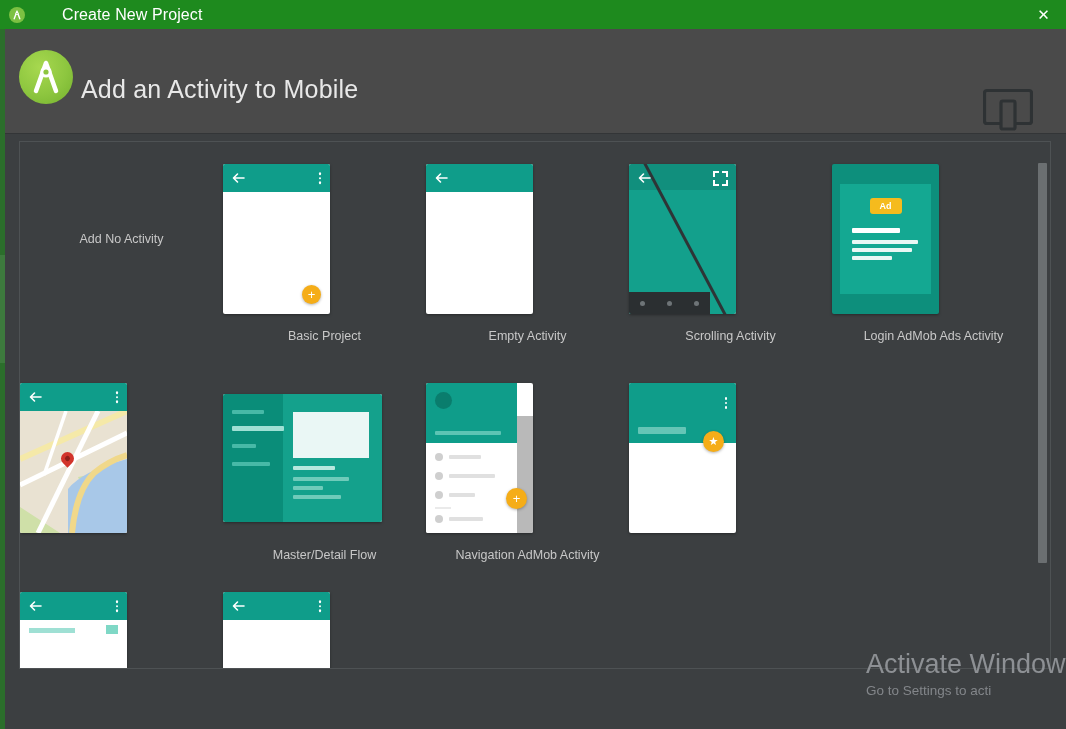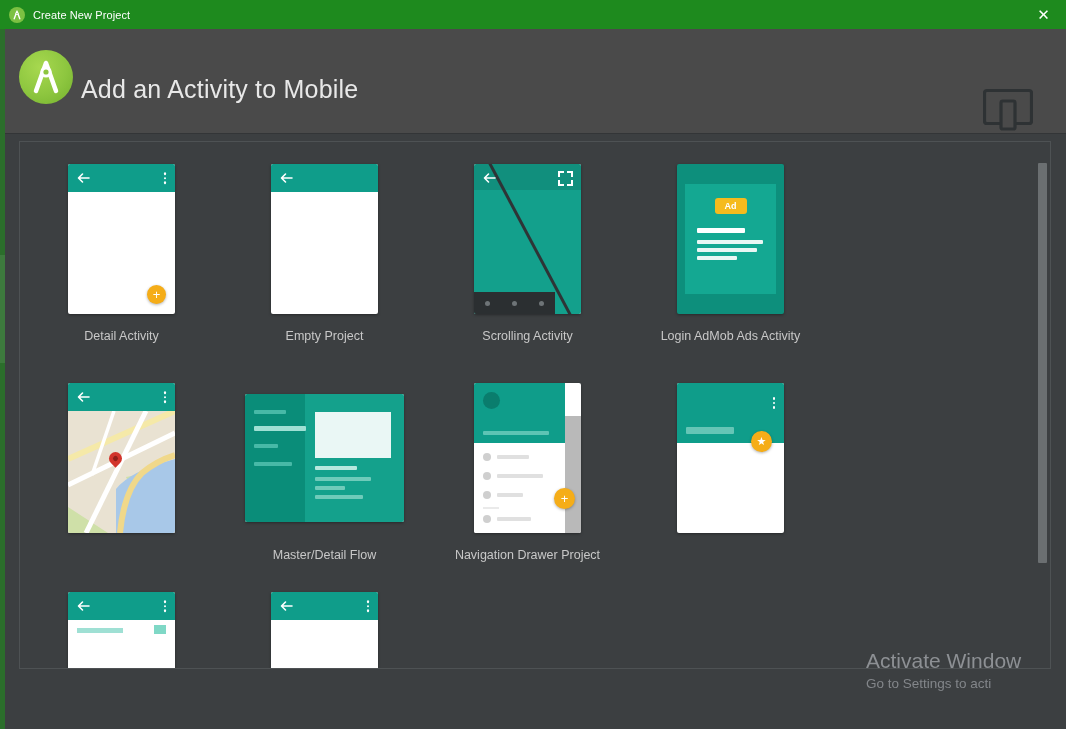--- a/index.html
+++ b/index.html
@@ -20,21 +20,21 @@
     position: relative; flex: none;
   }
   #titlebar .logo .disc {
     position: absolute; inset: 0; border-radius: 50%;
     background: #7cc142;
   }
   #titlebar .logo .robo {
     position: absolute; left: 3px; top: 3px; width: 10px; height: 10px;
   }
   #titlebar .tbtitle {
-    color: #ffffff; font-size: 11px; letter-spacing: .1px;
+    color: #ffffff; font-size: 16px; letter-spacing: .1px; margin-left: 29px;
   }
   #close-btn {
     position: absolute; right: 0; top: 0; width: 45px; height: 29px;
     display: flex; align-items: center; justify-content: center;
     color: #ffffff; font-size: 15px; line-height: 1;
   }
   
   #left-sliver {
     position: absolute; left: 0; top: 255px; width: 5px; height: 108px;
     background: #3d7a3d;
@@ -81,21 +81,21 @@
     position: relative;
     display: flex; flex-direction: column;
     align-items: center; justify-content: flex-start;
   }
   .cell.selected .sel-box {
     position: absolute; left: 1px; top: 1px; right: 1px; bottom: 1px;
     border: 1px solid #4a6fa5;
   }
   .thumb-wrap {
     height: 170px; width: 100%;
-    display: flex; align-items: center; justify-content: center;
+    display: flex; align-items: center; justify-content: flex-start;
     position: relative;
   }
   .label {
     width: 100%; text-align: center;
     color: #c8c8c8; font-size: 12.5px;
     padding: 5px 0 6px 0; position: relative; z-index: 2;
   }
   .cell.selected .label {
     background: #4c79b8; color: #f0f2f5;
   }
@@ -203,21 +203,21 @@
   }
   #scrollbar-thumb {
     position: absolute; left: 3px; top: 20px; width: 9px; height: 400px;
     background: #6b6f71; border-radius: 1px;
   }
   
   #watermark {
     position: absolute; right: 0; top: 620px; width: 200px;
     text-align: left; pointer-events: none;
   }
-  #wm1 { color: #8d9094; font-size: 21px; white-space: nowrap; }
+  #wm1 { color: #8d9094; font-size: 27px; white-space: nowrap; }
   #wm2 { color: #83868a; font-size: 13.5px; white-space: nowrap; margin-top: 3px; }
   
   #footer {
     position: absolute; left: 0; bottom: 0; width: 1061px; height: 58px;
   }
 </style>
 </head>
 <body>
 
 <div id="titlebar">
@@ -252,53 +252,59 @@
         <rect x="18" y="14" width="14" height="28" rx="1.8" fill="#4a4a4a" stroke="#2e3234" stroke-width="3.2"></rect>
       </svg>
     </div>
   </div>
 
   <div id="content-panel">
     <div id="grid">
 
       <div class="row">
 
+        <div class="cell no-thumb">
+          <div class="sel-box"></div>
+          <div class="thumb-wrap" style="align-items:center;justify-content:center;">
+            <span class="placeholder-label">Add No Activity</span>
+          </div>
+        </div>
 
         <div class="cell">
           <div class="sel-box"></div>
           <div class="thumb-wrap">
             <div class="phone">
               <div class="appbar">
                 <svg class="back-arrow" width="13" height="11" viewBox="0 0 13 11">
                   <path d="M12 5.5 H2 M5.5 1.5 L1.5 5.5 L5.5 9.5" stroke="#ffffff" stroke-width="1.6" fill="none" stroke-linecap="round" stroke-linejoin="round"></path>
                 </svg>
                 <span class="dots">
                     <i></i>
                     <i></i>
                     <i></i>
                   </span>
               </div>
               <div class="fab" style="width:19px;height:19px;right:9px;bottom:10px;">+</div>
             </div>
           </div>
-          <div class="label">Detail Activity</div>
+          <div class="label">Basic Project</div>
         </div>
 
         <div class="cell">
           <div class="sel-box"></div>
           <div class="thumb-wrap">
             <div class="phone">
               <div class="appbar">
                 <svg class="back-arrow" width="13" height="11" viewBox="0 0 13 11">
                   <path d="M12 5.5 H2 M5.5 1.5 L1.5 5.5 L5.5 9.5" stroke="#ffffff" stroke-width="1.6" fill="none" stroke-linecap="round" stroke-linejoin="round"></path>
                 </svg>
               </div>
             </div>
           </div>
-          <div class="label">Empty Project</div>
+          <div class="label">Empty Activity</div>
         </div>
 
         <div class="cell">
           <div class="sel-box"></div>
           <div class="thumb-wrap">
             <div class="phone">
               <div class="fs-body">
                 <div class="fs-topshade"></div>
                 <div class="fs-diag"></div>
                 <svg class="back-arrow" width="13" height="11" viewBox="0 0 13 11" style="top:14px;">
@@ -414,21 +420,21 @@
                   </div>
                 <span style="position:absolute;left:9px;top:64px;width:16px;height:2px;background:#eaeaea;"></span>
                 <div class="nd-item" style="left:9px;top:72px;">
                     <span class="nd-bullet"></span>
                     <span class="nd-text" style="width:34px;"></span>
                   </div>
               </div>
               <div class="fab" style="width:21px;height:21px;right:6px;bottom:24px;">+</div>
             </div>
           </div>
-          <div class="label">Navigation Drawer Project</div>
+          <div class="label">Navigation AdMob Activity</div>
         </div>
 
         <div class="cell">
           <div class="sel-box"></div>
           <div class="thumb-wrap">
             <div class="phone">
               <div class="sc-head">
                 <span class="dots" style="right:9px;top:14px;transform:none;">
                     <i></i>
                     <i></i>

